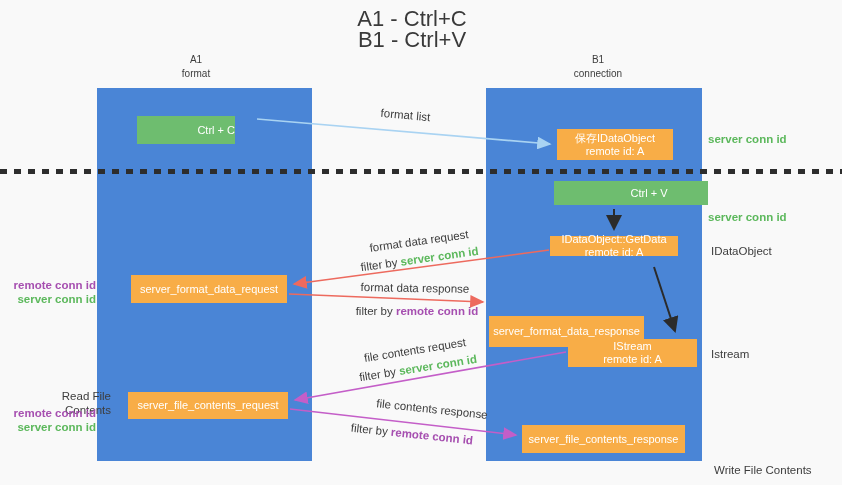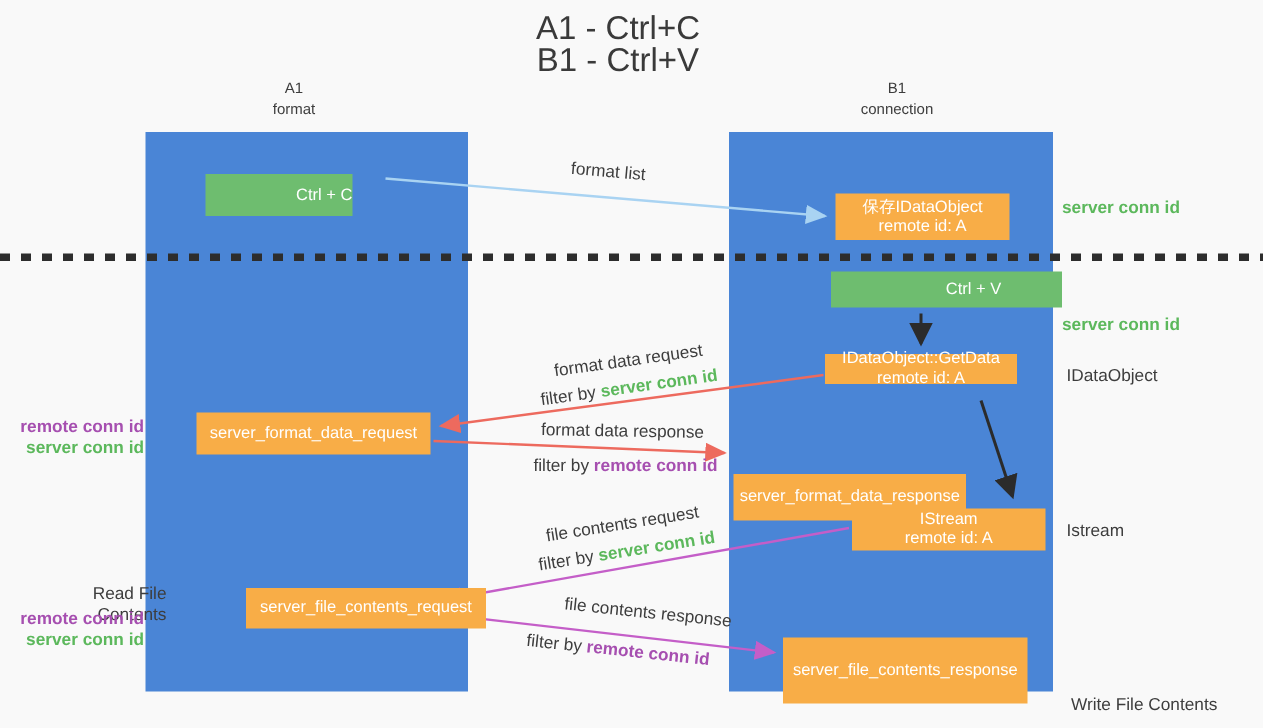--- a/index.html
+++ b/index.html
@@ -103,25 +103,25 @@
 
   <div class="node orange" style="left:489px; top:288px; width:155px; height:31px;margin-top:28px;">
     <div>server_format_data_response</div>
   </div>
 
   <div class="node orange" style="left:568px; top:339px; width:129px; height:28px;">
     <div>IStream</div>
     <div>remote id: A</div>
   </div>
 
-  <div class="node orange" style="left:128px; top:392px; width:160px; height:27px;margin-left:36px;">
+  <div class="node orange" style="left:128px; top:392px; width:160px; height:27px;">
     <div>server_file_contents_request</div>
   </div>
 
-  <div class="node orange" style="left:522px; top:425px; width:163px; height:44px;">
+  <div class="node orange" style="left:522px; top:425px; width:163px; height:28px;">
     <div>server_file_contents_response</div>
   </div>
 
   <div class="lbl bold-green" style="left:708px; top:132px;">server conn id</div>
   <div class="lbl bold-green" style="left:708px; top:210px;">server conn id</div>
   <div class="lbl" style="left:711px; top:244px;">IDataObject</div>
   <div class="lbl" style="left:711px; top:347px;">Istream</div>
   <div class="lbl" style="left:714px; top:431px;margin-top:32px;">Write File Contents</div>
 
   <div class="lbl right-align" style="left:0px; top:278px; width:96px;">

